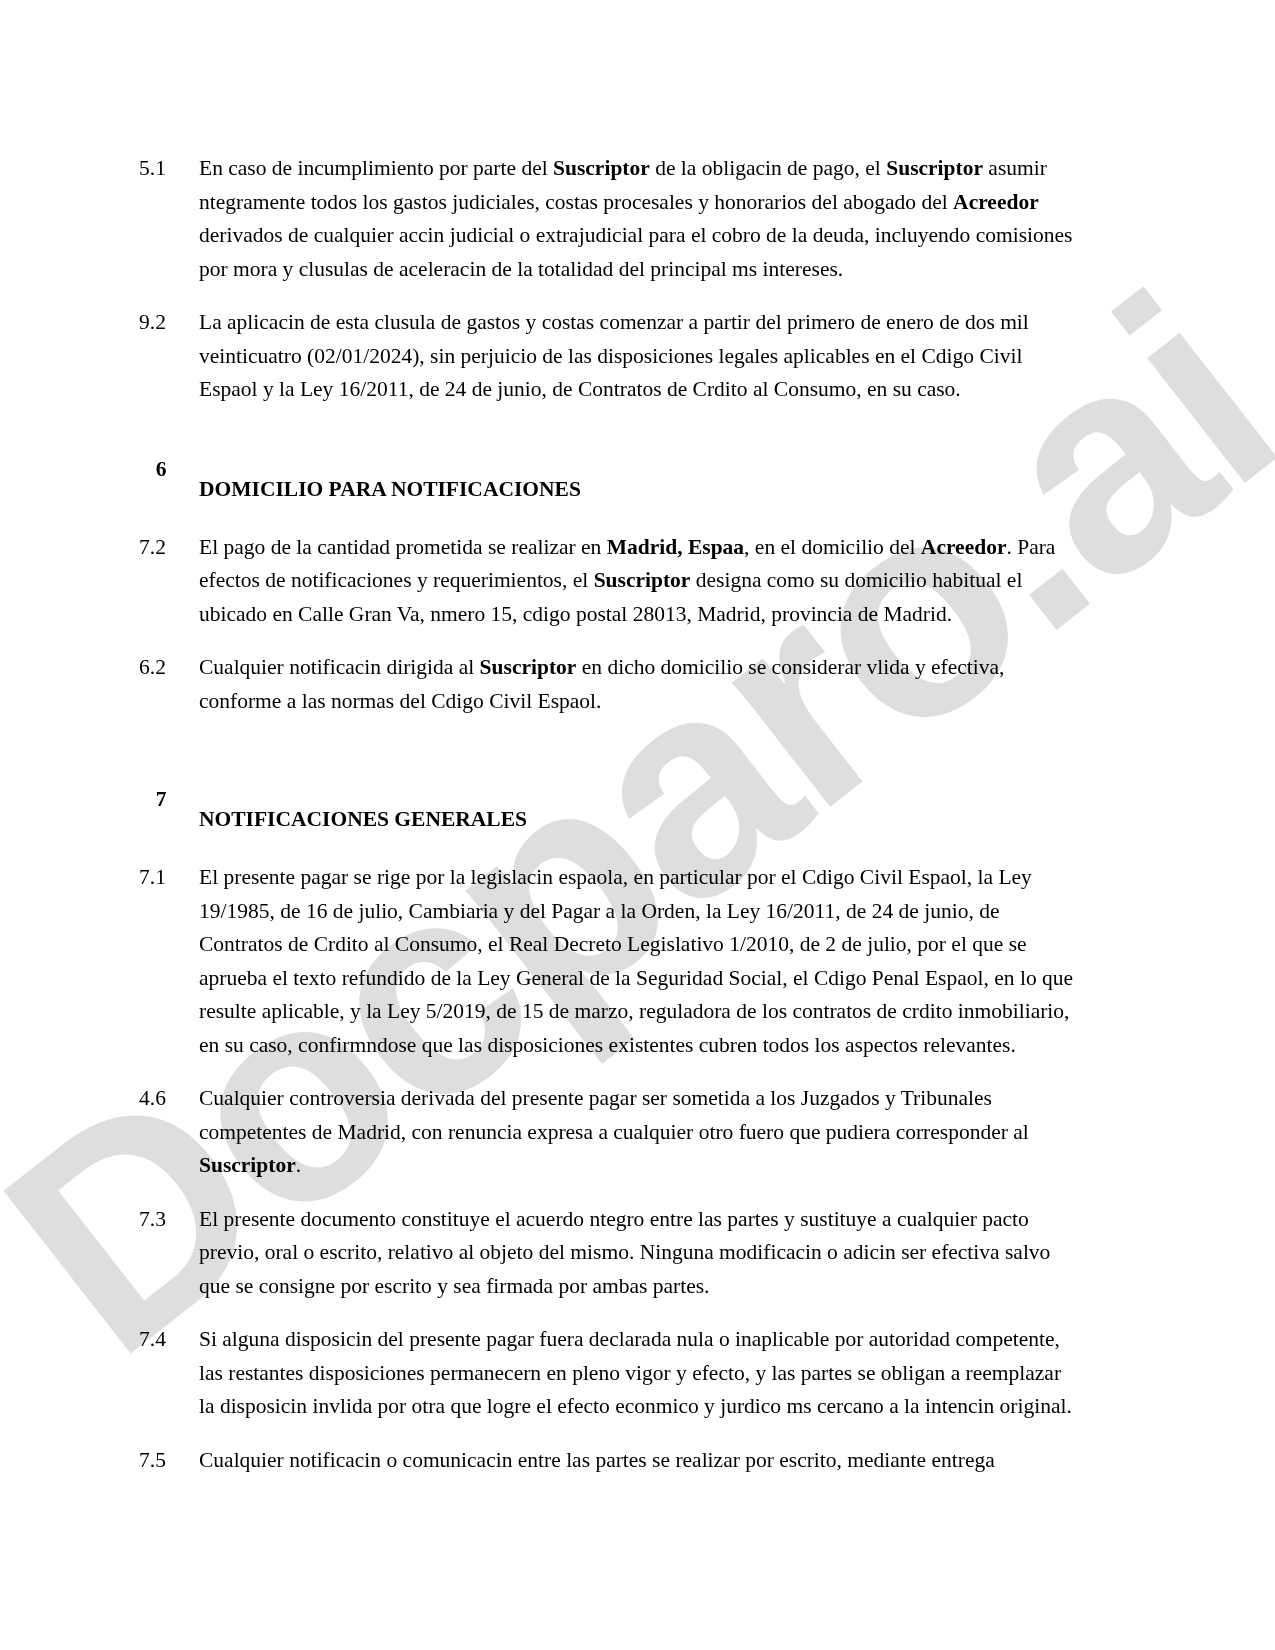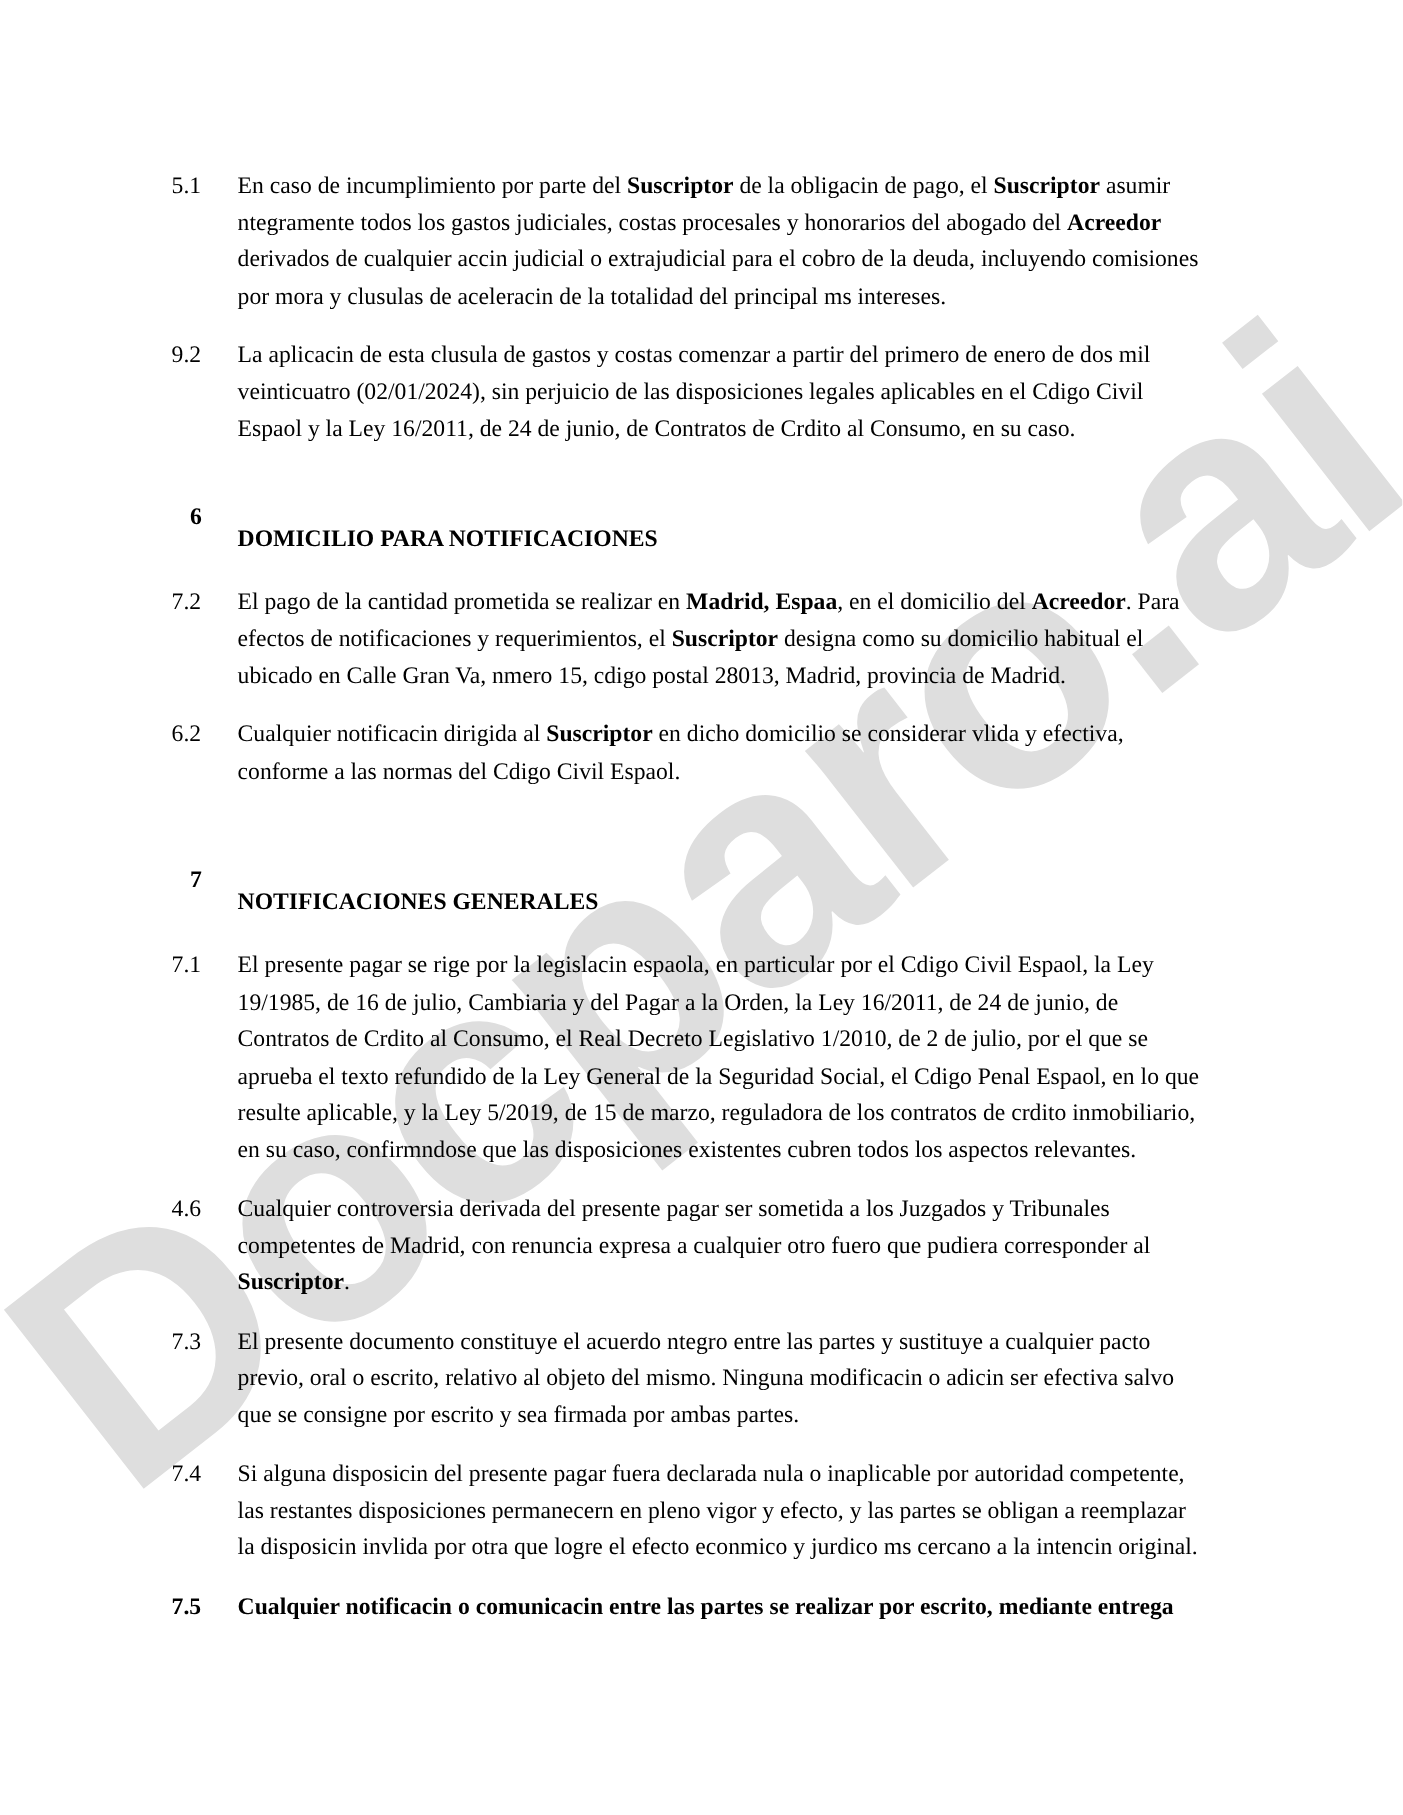--- a/index.html
+++ b/index.html
@@ -28,21 +28,21 @@
     letter-spacing: -6px;
     color: #dedede;
     white-space: nowrap;
     z-index: 0;
     user-select: none;
     line-height: 1;
   }
   
   .content {
     position: absolute;
-    left: 154px;
+    left: 137px;
     top: 152px;
     width: 940px;
     z-index: 2;
   }
   .clause {
     display: flex;
     align-items: flex-start;
     margin-bottom: 20px;
   }
   .clause-num {
@@ -79,21 +79,21 @@
     padding-right: 14px;
   }
   .heading-text {
     flex: 1 1 auto;
     font-size: 21.5px;
     line-height: 31px;
     font-weight: bold;
     margin-top: 20px;
   }
   .gap-before-7 { margin-top: 66px; }
-  .tight { margin-bottom: 22px; font-weight: bold; }
+  .tight { margin-bottom: 22px; }
 </style>
 </head>
 <body>
 
 <div class="page" style="background: rgb(255, 255, 255); color: rgb(0, 0, 0);">
 
   <div class="watermark" style="color: rgb(222, 222, 222);">Docparo.ai</div>
 
   <div class="content">
 

